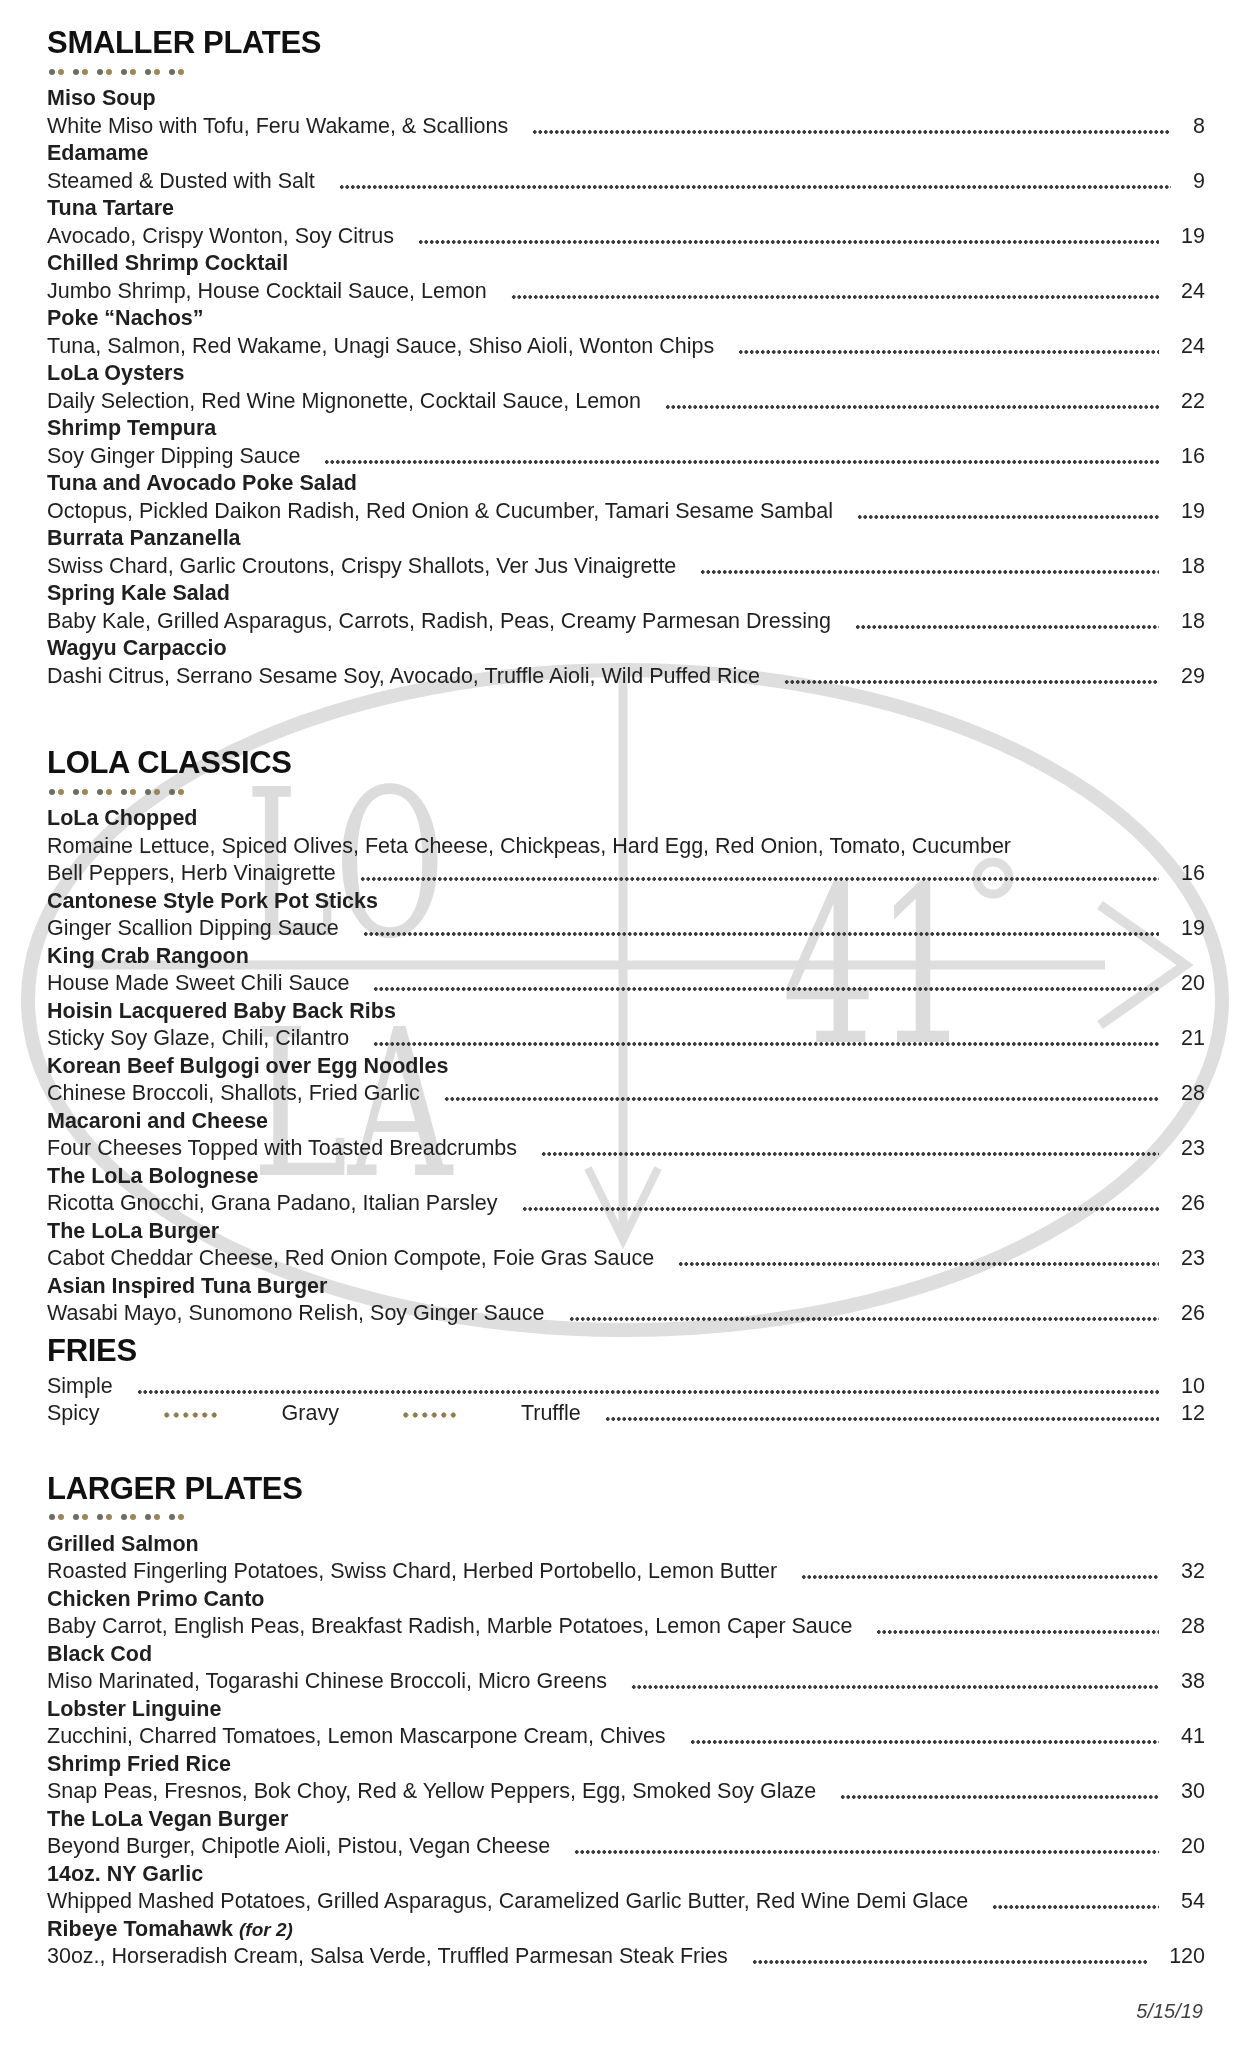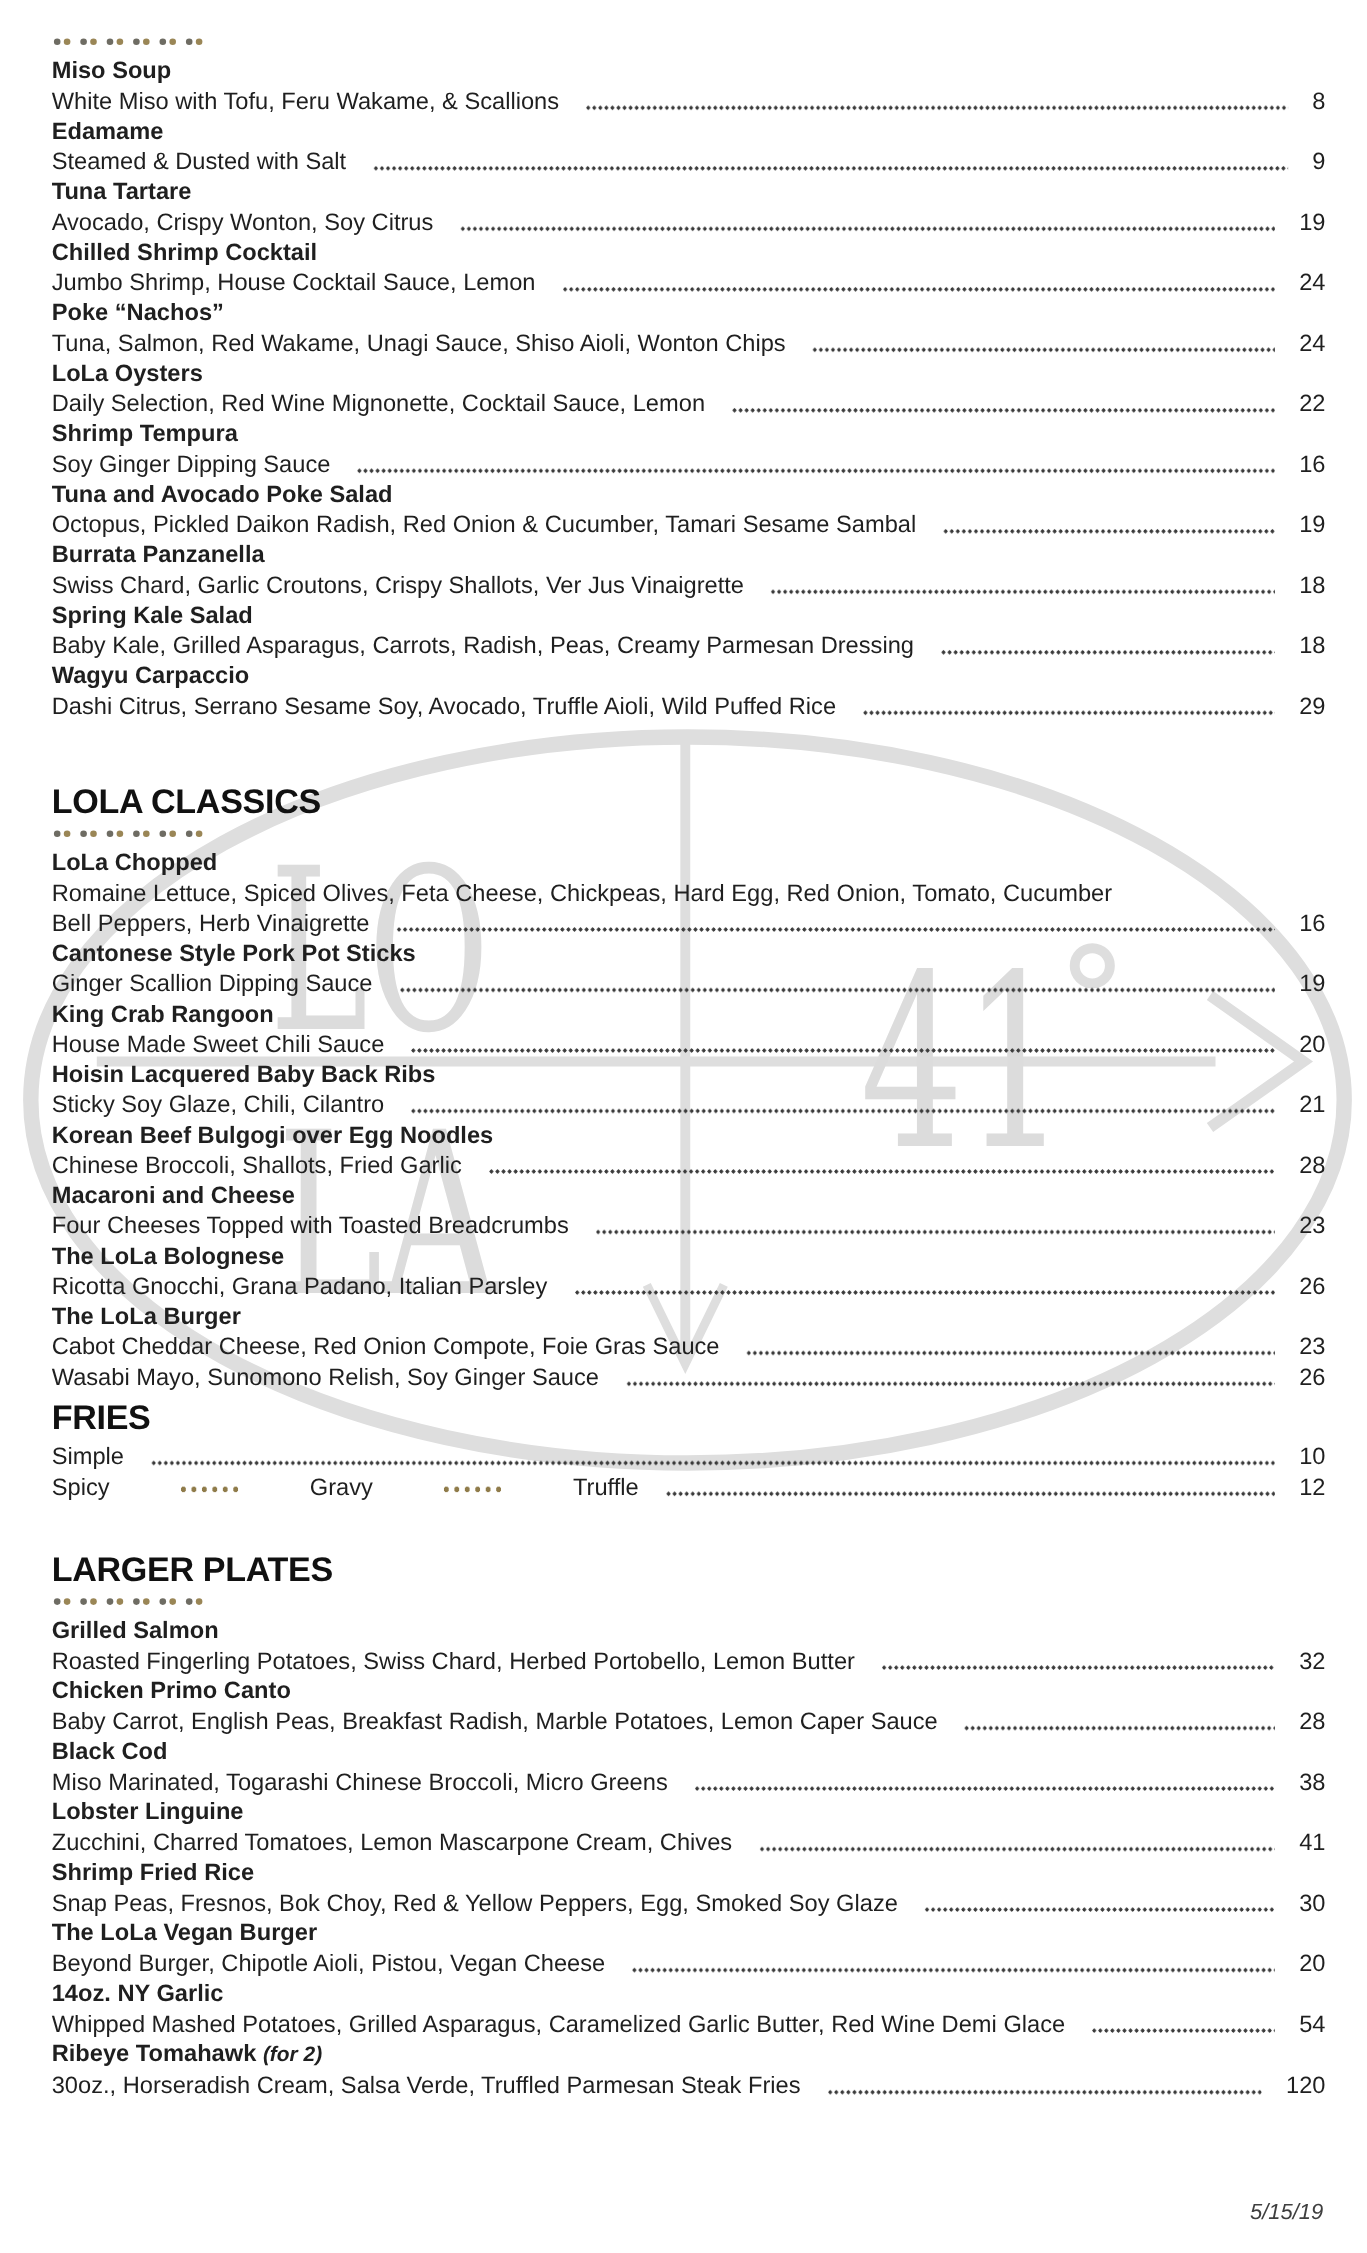--- a/index.html
+++ b/index.html
@@ -73,20 +73,21 @@
     </g>
     <g fill="#dcdcdc" font-family="'DejaVu Serif',serif">
       <text x="245" y="935" font-size="205" textLength="200" lengthAdjust="spacingAndGlyphs">LO</text>
       <text x="252" y="1175" font-size="205" textLength="200" lengthAdjust="spacingAndGlyphs">LA</text>
       <text x="782" y="1042" font-size="218" textLength="188" lengthAdjust="spacingAndGlyphs">41</text>
     </g>
   </svg>
 
   <div class="content">
       <section class="section sec-smaller-plates">
+        <h2 class="section-title">SMALLER PLATES</h2>
         <div class="divider-dots">
           <span class="dot dot-a"></span>
           <span class="dot dot-b"></span>
           <span class="dot dot-a"></span>
           <span class="dot dot-b"></span>
           <span class="dot dot-a"></span>
           <span class="dot dot-b"></span>
           <span class="dot dot-a"></span>
           <span class="dot dot-b"></span>
           <span class="dot dot-a"></span>
@@ -258,20 +259,21 @@
         </div>
         <div class="item">
           <div class="item-name"><span>The LoLa Burger</span></div>
           <div class="row">
             <span class="rowtext">Cabot Cheddar Cheese, Red Onion Compote, Foie Gras Sauce</span>
             <span class="leader"></span>
             <span class="price">23</span>
           </div>
         </div>
         <div class="item">
+          <div class="item-name"><span>Asian Inspired Tuna Burger</span></div>
           <div class="row">
             <span class="rowtext">Wasabi Mayo, Sunomono Relish, Soy Ginger Sauce</span>
             <span class="leader"></span>
             <span class="price">26</span>
           </div>
         </div>
       </section>
       <section class="section sec-fries">
         <h2 class="section-title">FRIES</h2>
         <div class="item">

